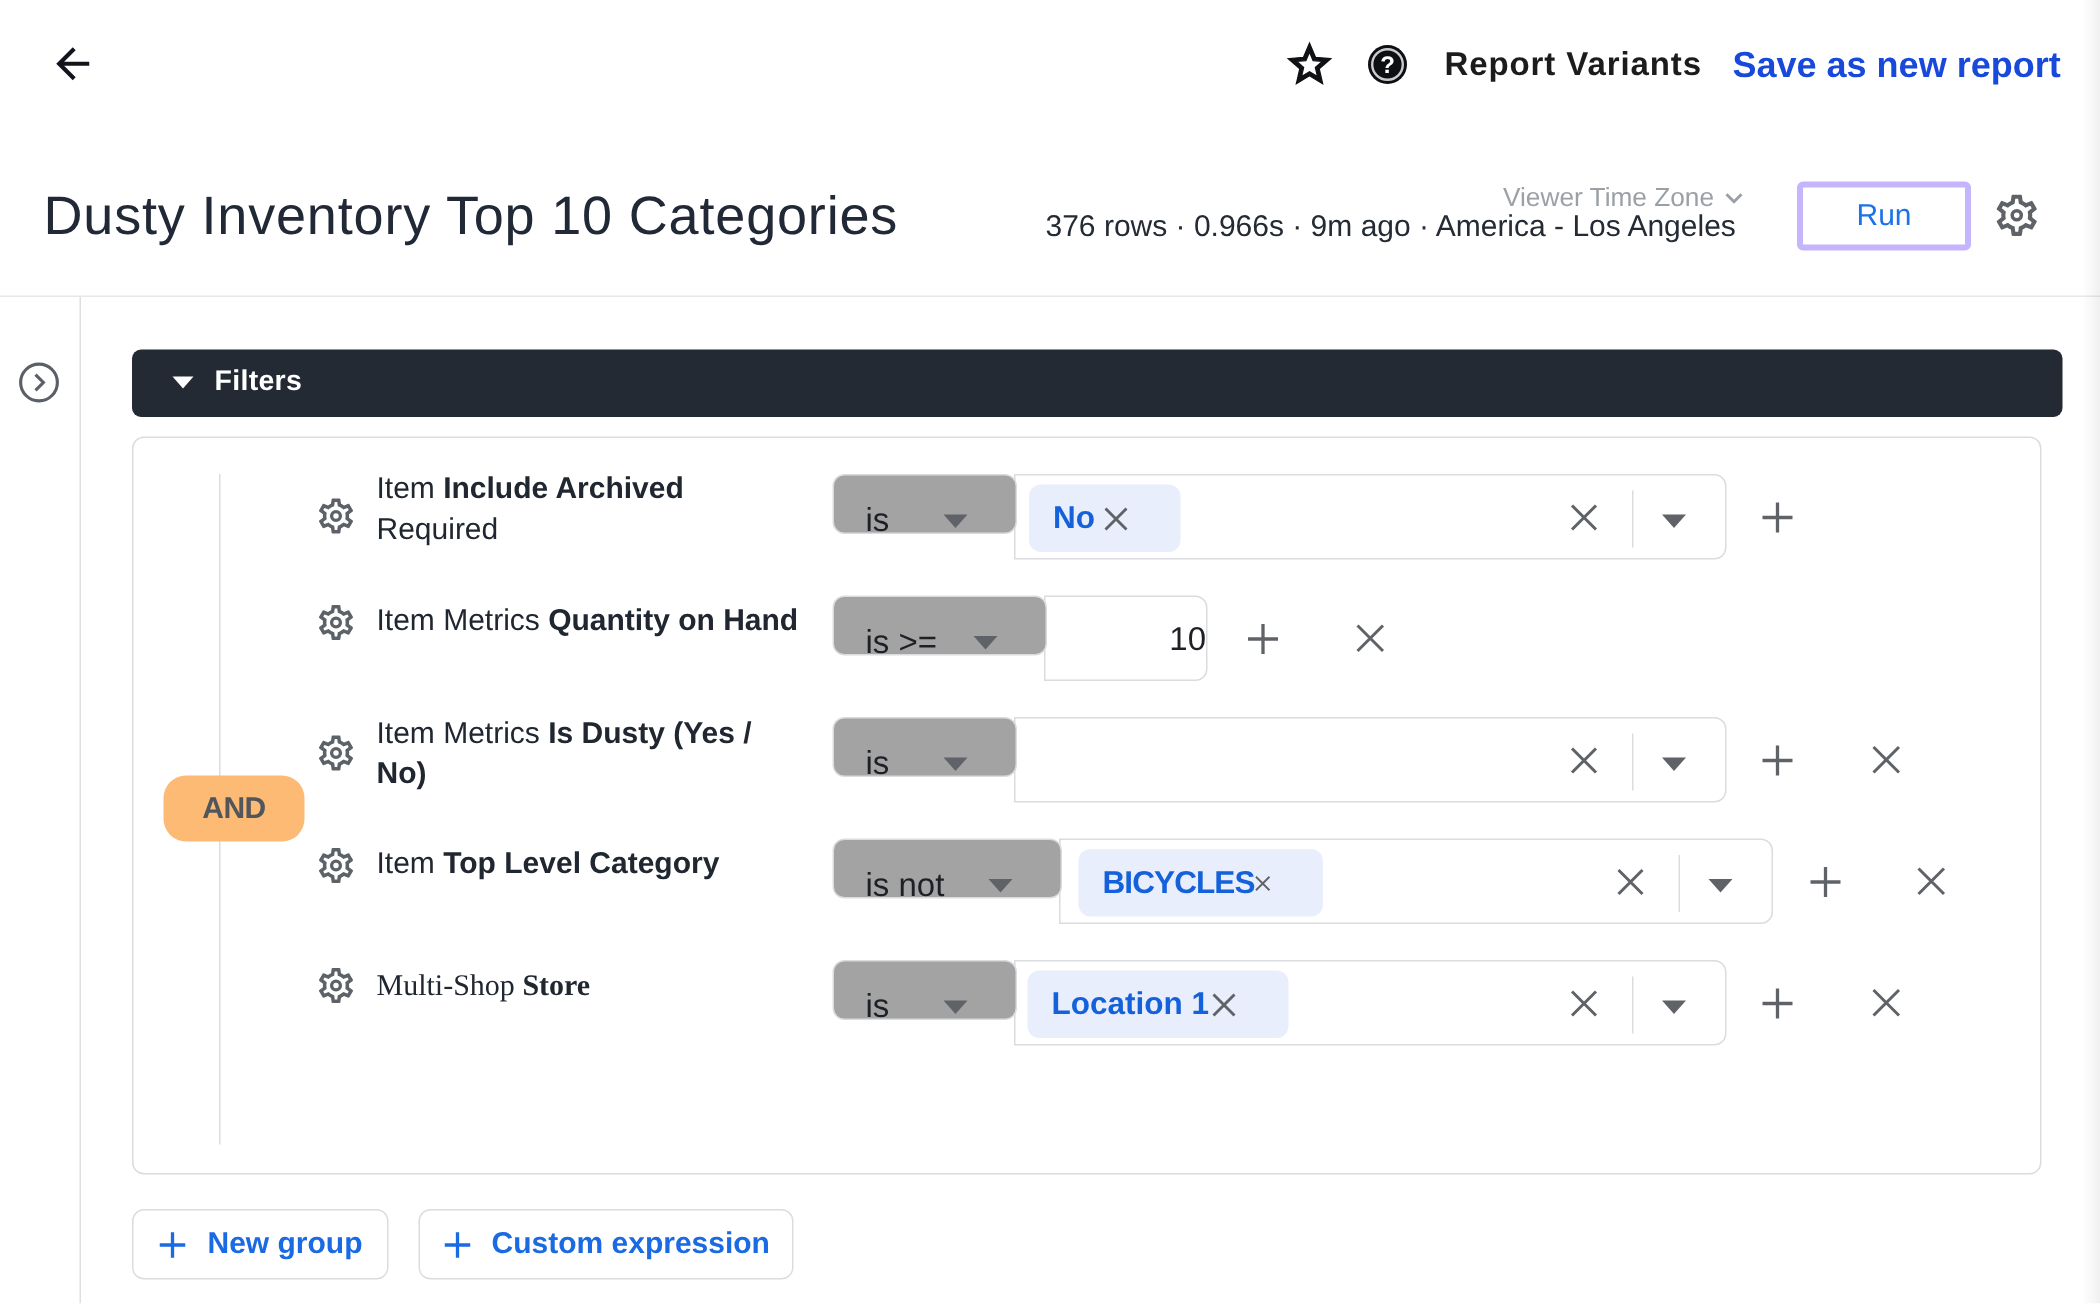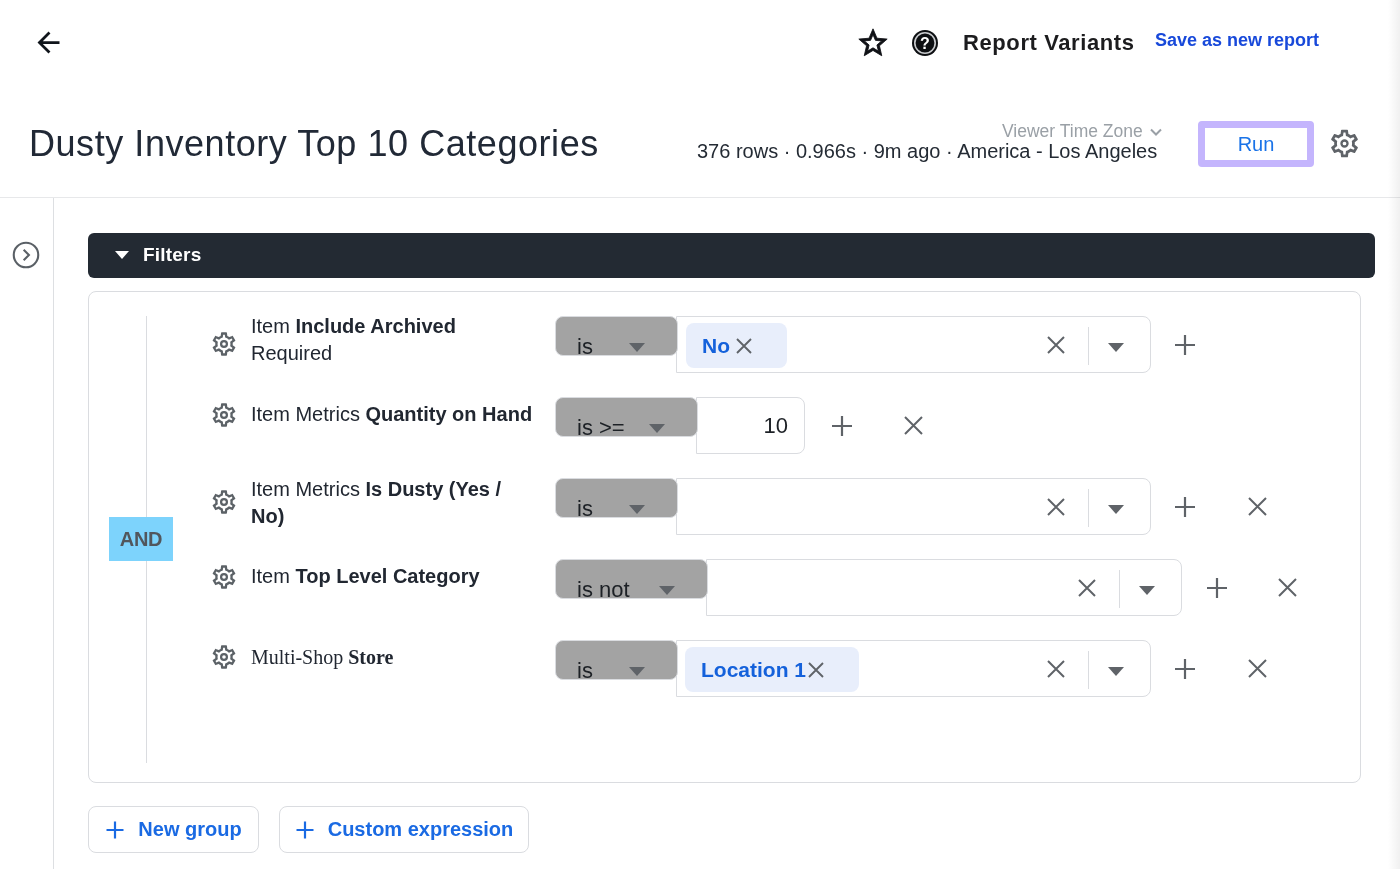--- a/index.html
+++ b/index.html
@@ -30,54 +30,54 @@
       <path stroke="#0f1115" stroke-width="0.6" d="M22 9.24l-7.19-.62L12 2 9.19 8.63 2 9.24l5.46 4.73L5.82 21 12 17.27 18.18 21l-1.63-7.03L22 9.24zM12 15.4l-3.76 2.27 1-4.28-3.32-2.88 4.38-.38L12 6.1l1.71 4.04 4.38.38-3.32 2.88 1 4.28L12 15.4z"></path>
     </svg>
 
   <svg class="abs" style="left:911px;top:29px" width="28" height="28" viewBox="0 0 28 28">
     <circle cx="14" cy="14" r="13" fill="#0d0f12"></circle>
     <circle cx="14" cy="14" r="10.2" fill="none" stroke="#c9cbce" stroke-width="1.6"></circle>
     <text x="14" y="19.6" text-anchor="middle" font-family="Liberation Sans" font-size="16" font-weight="700" fill="#fff">?</text>
   </svg>
 
   <div class="abs" style="left:963px;top:30px;font-size:22px;letter-spacing:.6px;font-weight:700;color:#1c1c1e;">Report Variants</div>
-  <div class="abs" style="left:1155px;top:30px;font-size:18px;font-weight:700;color:#1849da;">Save as new report</div>
+  <div class="abs" style="left:1155px;top:30px;font-size:24px;font-weight:700;color:#1849da;">Save as new report</div>
 
   <div class="abs" style="left:29px;top:123px;font-size:36px;letter-spacing:.55px;color:#212936;">Dusty Inventory Top 10 Categories</div>
 
   <div class="abs" style="left:697px;top:137px;font-size:20px;line-height:28px;color:#242b34;text-align:right;">376 rows · 0.966s · 9m ago · America - Los Angeles</div>
 
   <div class="abs" style="left:1002px;top:121px;font-size:17.5px;color:#9aa0a6;display:flex;align-items:center;gap:7px;">Viewer Time Zone
     <svg width="12" height="8" viewBox="0 0 12 8" fill="none">
         <path d="M1 1.5 L6 6.5 L11 1.5" stroke="#9aa0a6" stroke-width="2"></path>
       </svg>
   </div>
 
-  <div class="abs" style="left:1198px;top:121px;width:116px;height:46px;border:7px solid #c4b5fd;border-radius:4px;display:flex;align-items:center;justify-content:center;font-size:20px;color:#1a73e8;">Run</div>
+  <div class="abs" style="left:1198px;top:121px;width:116px;height:46px;border:4px solid #c4b5fd;border-radius:4px;display:flex;align-items:center;justify-content:center;font-size:20px;color:#1a73e8;">Run</div>
 
   <svg class="abs" style="left:1328px;top:127px" width="33" height="33" viewBox="0 0 24 24" fill="#5f6368">
       <path d="M19.43 12.97c.04-.32.07-.64.07-.97s-.03-.66-.07-.97l2.11-1.66c.19-.15.24-.42.12-.64l-2-3.46c-.09-.16-.26-.25-.44-.25-.06 0-.12.01-.17.03l-2.49 1c-.52-.4-1.08-.73-1.69-.98l-.38-2.65C14.46 2.18 14.25 2 14 2h-4c-.25 0-.46.18-.49.42l-.38 2.65c-.61.25-1.17.59-1.69.98l-2.49-1c-.06-.02-.12-.03-.18-.03-.17 0-.34.09-.43.25l-2 3.46c-.13.22-.07.49.12.64l2.11 1.65c-.04.32-.07.65-.07.98s.03.66.07.97l-2.11 1.66c-.19.15-.24.42-.12.64l2 3.46c.09.16.26.25.44.25.06 0 .12-.01.17-.03l2.49-1c.52.4 1.08.73 1.69.98l.38 2.65c.03.24.24.42.49.42h4c.25 0 .46-.18.49-.42l.38-2.65c.61-.25 1.17-.59 1.69-.98l2.49 1c.06.02.12.03.18.03.17 0 .34-.09.43-.25l2-3.46c.12-.22.07-.49-.12-.64l-2.11-1.65zm-1.98-1.71c.04.31.05.52.05.73 0 .21-.02.43-.05.73l-.14 1.13.89.7 1.08.84-.7 1.21-1.27-.51-1.04-.42-.9.68c-.43.32-.84.56-1.25.73l-1.06.43-.16 1.13-.2 1.35h-1.4l-.19-1.35-.16-1.13-1.06-.43c-.43-.18-.83-.41-1.23-.71l-.91-.7-1.06.43-1.27.51-.7-1.21 1.08-.84.89-.7-.14-1.13c-.03-.31-.05-.54-.05-.74s.02-.43.05-.73l.14-1.13-.89-.7-1.08-.84.7-1.21 1.27.51 1.04.42.9-.68c.43-.32.84-.56 1.25-.73l1.06-.43.16-1.13.2-1.35h1.39l.19 1.35.16 1.13 1.06.43c.43.18.83.41 1.23.71l.91.7 1.06-.43 1.27-.51.7 1.21-1.07.85-.89.7.14 1.13z"></path>
       <circle cx="12" cy="12" r="2.2" fill="none" stroke="#5f6368" stroke-width="1.7"></circle>
     </svg>
 
   <div class="abs" style="left:0;top:197px;width:1400px;height:1px;background:#e7e8ea;"></div>
 
   <div class="abs" style="left:53px;top:198px;width:1px;height:671px;background:#dddfe2;"></div>
   <svg class="abs" style="left:12px;top:241px" width="28" height="28" viewBox="0 0 24 24" fill="none">
     <circle cx="12" cy="12" r="10.5" stroke="#5a6066" stroke-width="1.8"></circle>
     <path d="M10 7.5 L14.5 12 L10 16.5" stroke="#5a6066" stroke-width="1.8" fill="none"></path>
   </svg>
 
   <div class="abs" style="left:88px;top:233px;width:1287px;height:45px;background:#232a33;border-radius:6px;"></div>
   <div class="caret" style="left:114.5px;top:251px;border-left-width:7.5px;border-right-width:7.5px;border-top-width:8px;border-top-color:#fff;"></div>
   <div class="abs" style="left:143px;top:244px;font-size:19px;font-weight:700;color:#fff;letter-spacing:.2px;">Filters</div>
 
   <div class="abs" style="left:88px;top:291px;width:1273px;height:492px;border:1px solid #dadce0;border-radius:8px;"></div>
   <div class="abs" style="left:146px;top:316px;width:1px;height:447px;background:#dadce0;"></div>
-  <div class="abs" style="left:109px;top:517px;width:64px;height:44px;background:#7dd3fc;border-radius:0;display:flex;align-items:center;justify-content:center;font-size:20px;letter-spacing:-.3px;font-weight:700;color:#51565c;">AND</div>
+  <div class="abs" style="left:109px;top:517px;width:94px;height:44px;background:#fdba74;border-radius:15px;display:flex;align-items:center;justify-content:center;font-size:20px;letter-spacing:-.3px;font-weight:700;color:#51565c;">AND</div>
 
   <div id="rows">
   <svg class="abs" style="left:210px;top:330px" width="28" height="28" viewBox="0 0 24 24" fill="#5c6267">
         <path d="M19.43 12.97c.04-.32.07-.64.07-.97s-.03-.66-.07-.97l2.11-1.66c.19-.15.24-.42.12-.64l-2-3.46c-.09-.16-.26-.25-.44-.25-.06 0-.12.01-.17.03l-2.49 1c-.52-.4-1.08-.73-1.69-.98l-.38-2.65C14.46 2.18 14.25 2 14 2h-4c-.25 0-.46.18-.49.42l-.38 2.65c-.61.25-1.17.59-1.69.98l-2.49-1c-.06-.02-.12-.03-.18-.03-.17 0-.34.09-.43.25l-2 3.46c-.13.22-.07.49.12.64l2.11 1.65c-.04.32-.07.65-.07.98s.03.66.07.97l-2.11 1.66c-.19.15-.24.42-.12.64l2 3.46c.09.16.26.25.44.25.06 0 .12-.01.17-.03l2.49-1c.52.4 1.08.73 1.69.98l.38 2.65c.03.24.24.42.49.42h4c.25 0 .46-.18.49-.42l.38-2.65c.61-.25 1.17-.59 1.69-.98l2.49 1c.06.02.12.03.18.03.17 0 .34-.09.43-.25l2-3.46c.12-.22.07-.49-.12-.64l-2.11-1.65zm-1.98-1.71c.04.31.05.52.05.73 0 .21-.02.43-.05.73l-.14 1.13.89.7 1.08.84-.7 1.21-1.27-.51-1.04-.42-.9.68c-.43.32-.84.56-1.25.73l-1.06.43-.16 1.13-.2 1.35h-1.4l-.19-1.35-.16-1.13-1.06-.43c-.43-.18-.83-.41-1.23-.71l-.91-.7-1.06.43-1.27.51-.7-1.21 1.08-.84.89-.7-.14-1.13c-.03-.31-.05-.54-.05-.74s.02-.43.05-.73l.14-1.13-.89-.7-1.08-.84.7-1.21 1.27.51 1.04.42.9-.68c.43-.32.84-.56 1.25-.73l1.06-.43.16-1.13.2-1.35h1.39l.19 1.35.16 1.13 1.06.43c.43.18.83.41 1.23.71l.91.7 1.06-.43 1.27-.51.7 1.21-1.07.85-.89.7.14 1.13z"></path>
         <circle cx="12" cy="12" r="2.5" fill="none" stroke="#5c6267" stroke-width="1.9"></circle>
       </svg>
   <div class="rowlabel" style="top:313px;width:300px;">Item <b>Include Archived</b><br>Required</div>
   <svg class="abs" style="left:210px;top:401px" width="28" height="28" viewBox="0 0 24 24" fill="#5c6267">
         <path d="M19.43 12.97c.04-.32.07-.64.07-.97s-.03-.66-.07-.97l2.11-1.66c.19-.15.24-.42.12-.64l-2-3.46c-.09-.16-.26-.25-.44-.25-.06 0-.12.01-.17.03l-2.49 1c-.52-.4-1.08-.73-1.69-.98l-.38-2.65C14.46 2.18 14.25 2 14 2h-4c-.25 0-.46.18-.49.42l-.38 2.65c-.61.25-1.17.59-1.69.98l-2.49-1c-.06-.02-.12-.03-.18-.03-.17 0-.34.09-.43.25l-2 3.46c-.13.22-.07.49.12.64l2.11 1.65c-.04.32-.07.65-.07.98s.03.66.07.97l-2.11 1.66c-.19.15-.24.42-.12.64l2 3.46c.09.16.26.25.44.25.06 0 .12-.01.17-.03l2.49-1c.52.4 1.08.73 1.69.98l.38 2.65c.03.24.24.42.49.42h4c.25 0 .46-.18.49-.42l.38-2.65c.61-.25 1.17-.59 1.69-.98l2.49 1c.06.02.12.03.18.03.17 0 .34-.09.43-.25l2-3.46c.12-.22.07-.49-.12-.64l-2.11-1.65zm-1.98-1.71c.04.31.05.52.05.73 0 .21-.02.43-.05.73l-.14 1.13.89.7 1.08.84-.7 1.21-1.27-.51-1.04-.42-.9.68c-.43.32-.84.56-1.25.73l-1.06.43-.16 1.13-.2 1.35h-1.4l-.19-1.35-.16-1.13-1.06-.43c-.43-.18-.83-.41-1.23-.71l-.91-.7-1.06.43-1.27.51-.7-1.21 1.08-.84.89-.7-.14-1.13c-.03-.31-.05-.54-.05-.74s.02-.43.05-.73l.14-1.13-.89-.7-1.08-.84.7-1.21 1.27.51 1.04.42.9-.68c.43-.32.84-.56 1.25-.73l1.06-.43.16-1.13.2-1.35h1.39l.19 1.35.16 1.13 1.06.43c.43.18.83.41 1.23.71l.91.7 1.06-.43 1.27-.51.7 1.21-1.07.85-.89.7.14 1.13z"></path>
         <circle cx="12" cy="12" r="2.5" fill="none" stroke="#5c6267" stroke-width="1.9"></circle>
@@ -132,40 +132,46 @@
         <div class="caret" style="left:430.5px;top:25.5px;"></div>
       </div>
   <div class="vbox" style="left:676px;top:478px;width:475px;">
         <svg class="abs" style="left:369px;top:18px" width="20" height="20" viewBox="0 0 20 20">
           <path d="M2 2 L18 18 M18 2 L2 18" stroke="#5f6368" stroke-width="2"></path>
         </svg>
         <div class="divider" style="left:411px;"></div>
         <div class="caret" style="left:430.5px;top:25.5px;"></div>
       </div>
   <div class="vbox" style="left:706px;top:559px;width:476px;">
+        <div class="chip" style="left:12px;width:163px;">
+          <span style="letter-spacing:-0.6px;">BICYCLES</span>
+          <svg width="18" height="18" viewBox="0 0 18 18">
+            <path d="M2 2 L16 16 M16 2 L2 16" stroke="#5f6368" stroke-width="1.9"></path>
+          </svg>
+        </div>
         <svg class="abs" style="left:370px;top:18px" width="20" height="20" viewBox="0 0 20 20">
           <path d="M2 2 L18 18 M18 2 L2 18" stroke="#5f6368" stroke-width="2"></path>
         </svg>
         <div class="divider" style="left:412px;"></div>
         <div class="caret" style="left:431.5px;top:25.5px;"></div>
       </div>
   <div class="vbox" style="left:676px;top:640px;width:475px;">
         <div class="chip" style="left:8px;width:174px;">
           <span>Location 1</span>
           <svg width="18" height="18" viewBox="0 0 18 18">
             <path d="M2 2 L16 16 M16 2 L2 16" stroke="#5f6368" stroke-width="1.9"></path>
           </svg>
         </div>
         <svg class="abs" style="left:369px;top:18px" width="20" height="20" viewBox="0 0 20 20">
           <path d="M2 2 L18 18 M18 2 L2 18" stroke="#5f6368" stroke-width="2"></path>
         </svg>
         <div class="divider" style="left:411px;"></div>
         <div class="caret" style="left:430.5px;top:25.5px;"></div>
       </div>
-  <div class="vbox" style="left:696px;top:397px;width:109px;text-align:right;padding-right:16px;font-size:22px;color:#1d2126;line-height:55px;">10</div>
+  <div class="vbox" style="left:696px;top:397px;width:109px;text-align:right;font-size:22px;color:#1d2126;line-height:55px;">10</div>
   <svg class="abs" style="left:1174.0px;top:333.5px" width="22" height="22" viewBox="0 0 22 22">
         <path d="M11 1 V21 M1 11 H21" stroke="#5f6368" stroke-width="2.2"></path>
       </svg>
   <svg class="abs" style="left:831.0px;top:414.5px" width="22" height="22" viewBox="0 0 22 22">
         <path d="M11.0 1 V21 M1 11.0 H21" stroke="#5f6368" stroke-width="2.2"></path>
       </svg>
   <svg class="abs" style="left:902.5px;top:415.0px" width="21" height="21" viewBox="0 0 21 21">
         <path d="M2 2 L19 19 M19 2 L2 19" stroke="#5f6368" stroke-width="2.0"></path>
       </svg>
   <svg class="abs" style="left:1174.0px;top:495.5px" width="22" height="22" viewBox="0 0 22 22">

